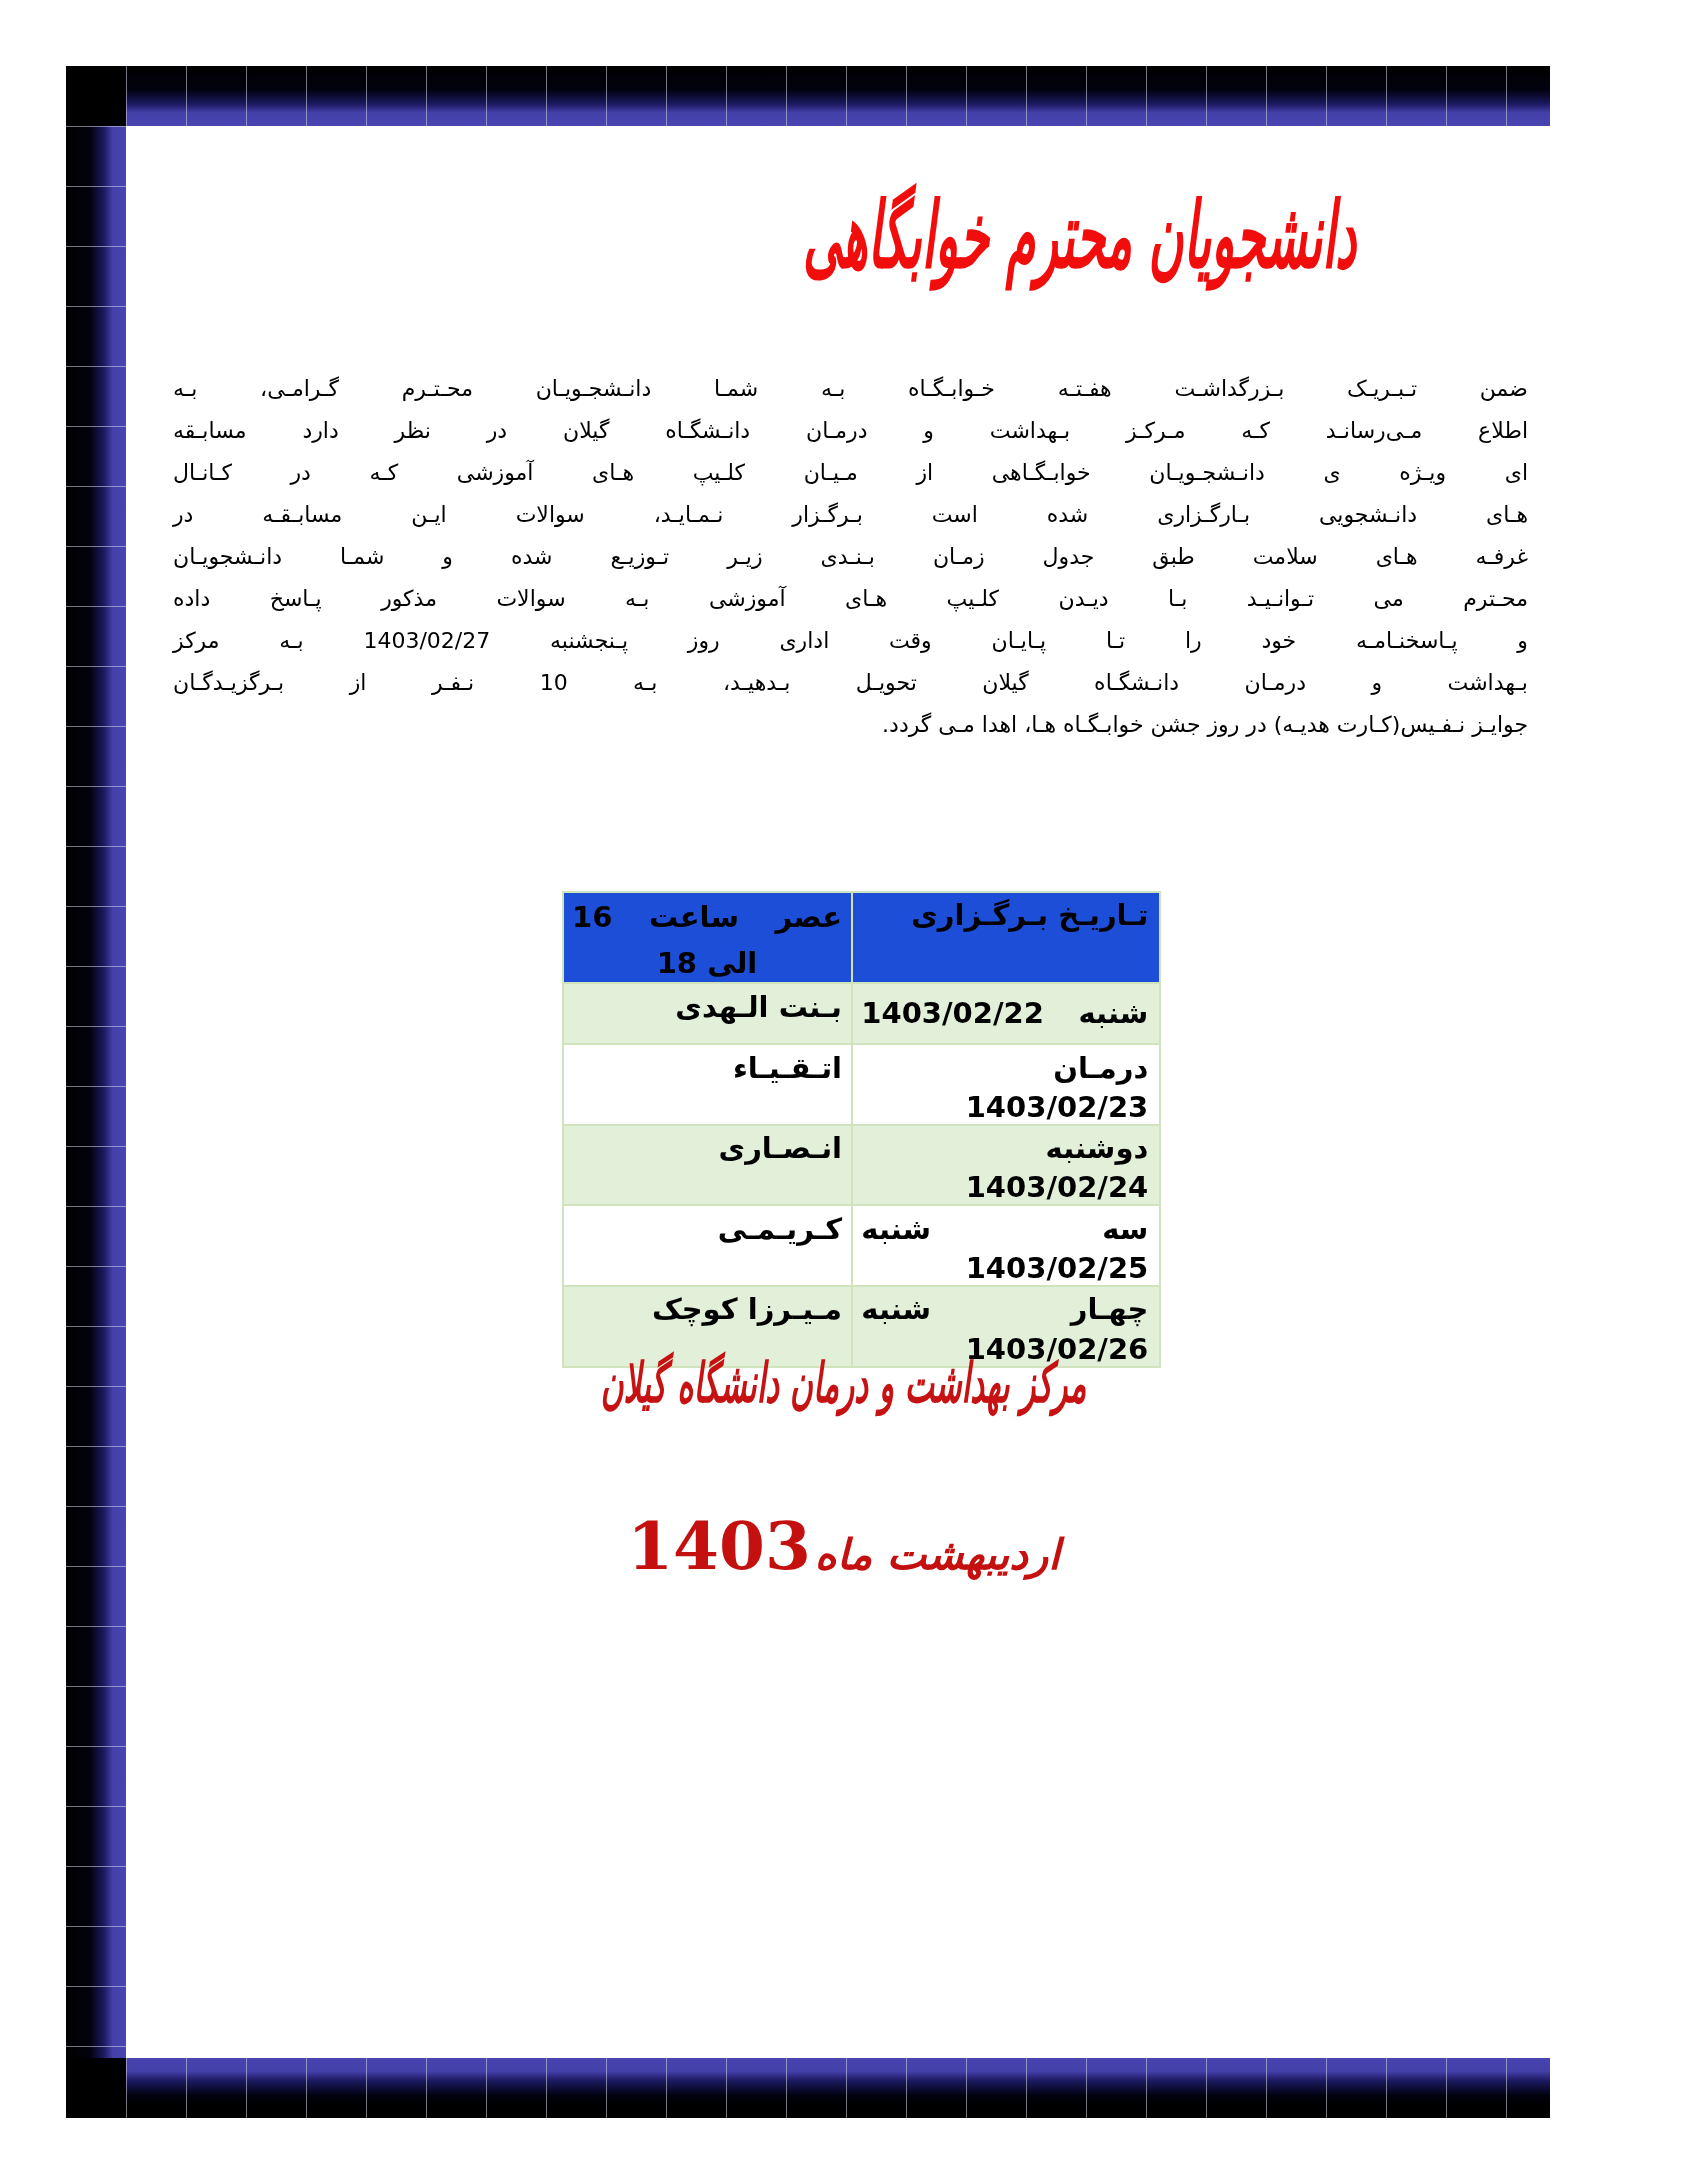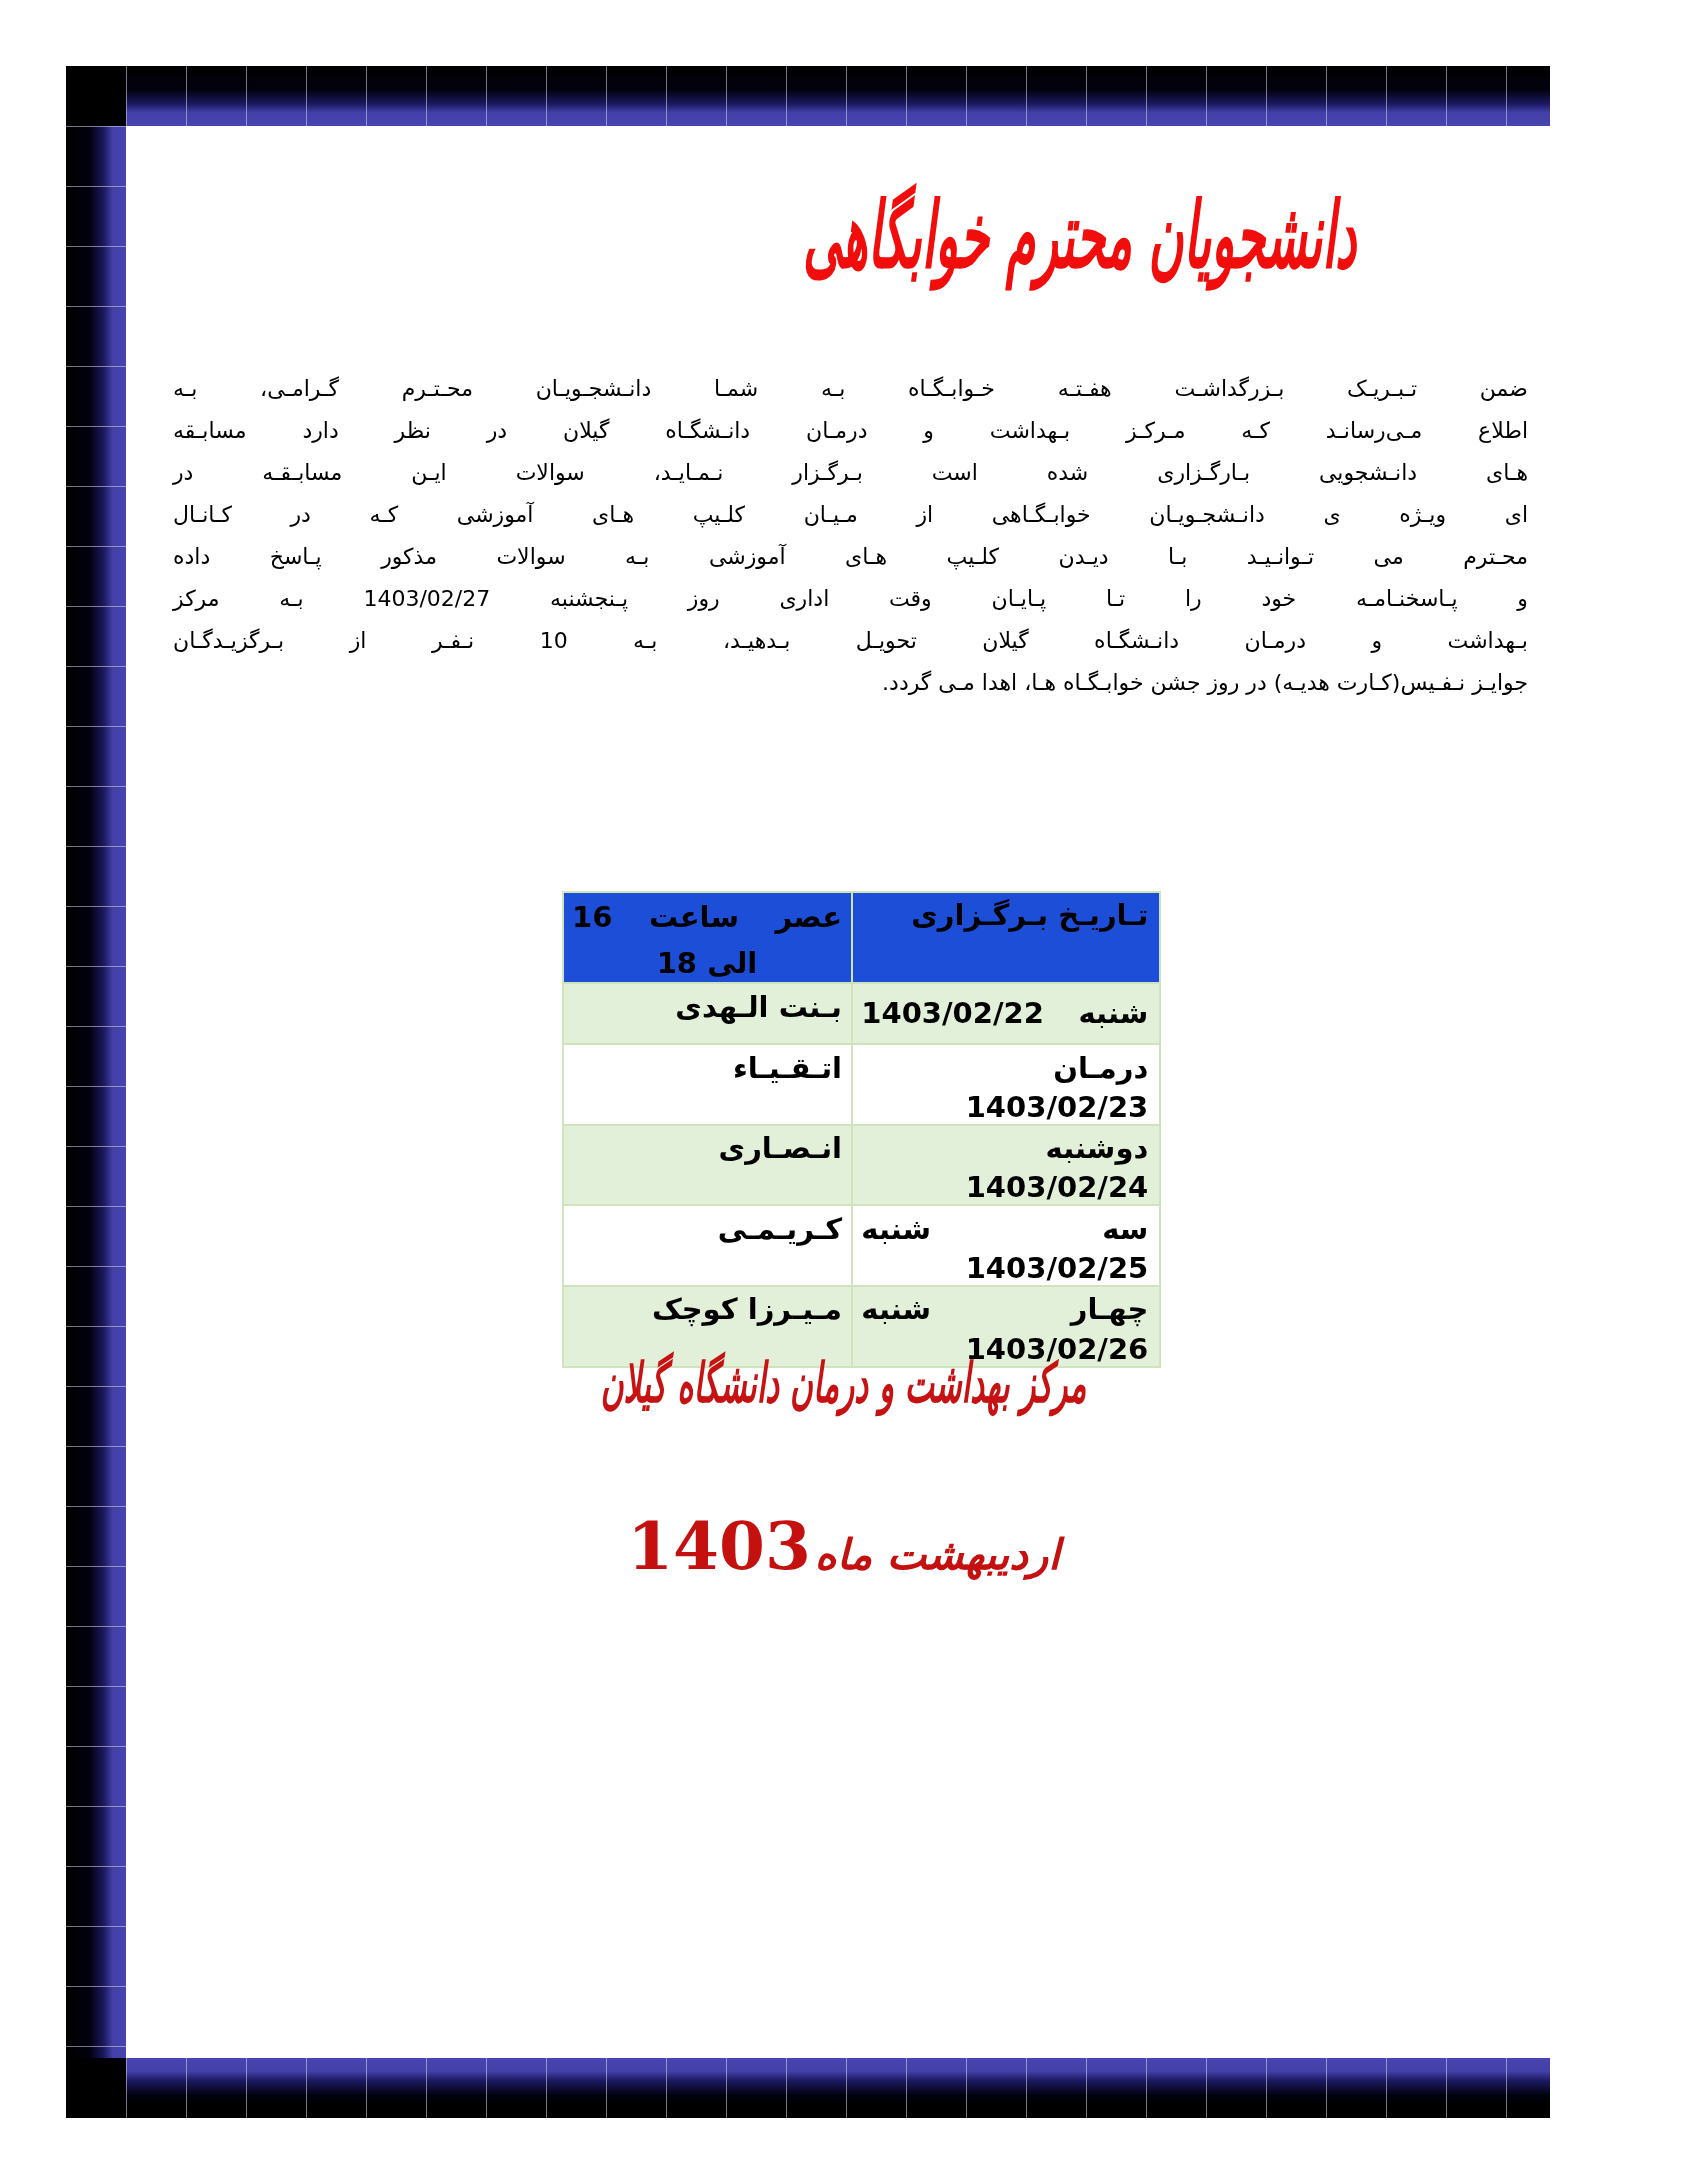--- a/index.html
+++ b/index.html
@@ -92,22 +92,23 @@
   <div class="fr fr-corner" style="left:66px;top:66px;"></div>
   <div class="fr fr-corner" style="left:1561px;top:66px;"></div>
   <div class="fr fr-corner" style="left:66px;top:2058px;"></div>
   <div class="fr fr-corner" style="left:1561px;top:2058px;"></div>
 
   <div class="title">دانشجویان محترم خوابگاهی</div>
 
   <div class="bodytext">
     <div class="bl">ضمن تـبـریـک بـزرگداشـت هفـتـه خـوابـگـاه بـه شمـا دانـشجـویـان محـتـرم گـرامـی، بـه</div>
     <div class="bl">اطلاع مـی‌رسانـد کـه مـرکـز بـهداشت و درمـان دانـشگـاه گیلان در نظر دارد مسابـقه</div>
+    <div class="bl">ای ویـژه ی دانـشجـویـان خوابـگـاهی از مـیـان کلـیپ هـای آموزشی کـه در کـانـال</div>
     <div class="bl">هـای دانـشجویی بـارگـزاری شده است بـرگـزار نـمـایـد، سوالات ایـن مسابـقـه در</div>
-    <div class="bl">ای ویـژه ی دانـشجـویـان خوابـگـاهی از مـیـان کلـیپ هـای آموزشی کـه در کـانـال</div>
+    <div class="bl">غرفـه هـای سلامت طبق جدول زمـان بـنـدی زیـر تـوزیـع شده و شمـا دانـشجویـان</div>
     <div class="bl">محـترم می تـوانـیـد بـا دیـدن کلـیپ هـای آموزشی بـه سوالات مذکور پـاسخ داده</div>
     <div class="bl">و پـاسخنـامـه خود را تـا پـایـان وقت اداری روز پـنجشنبه 1403/02/27 بـه مرکز</div>
     <div class="bl">بـهداشت و درمـان دانـشگـاه گیلان تحویـل بـدهیـد، بـه 10 نـفـر از بـرگزیـدگـان</div>
     <div class="bl last">جوایـز نـفـیس(کـارت هدیـه)  در روز جشن خوابـگـاه هـا، اهدا مـی گردد.</div>
   </div>
 
   <table class="schedule">
     <tbody>
         <tr class="head-row" style="height:76px;">
       <td class="c-date head-date">تـاریـخ بـرگـزاری</td>

